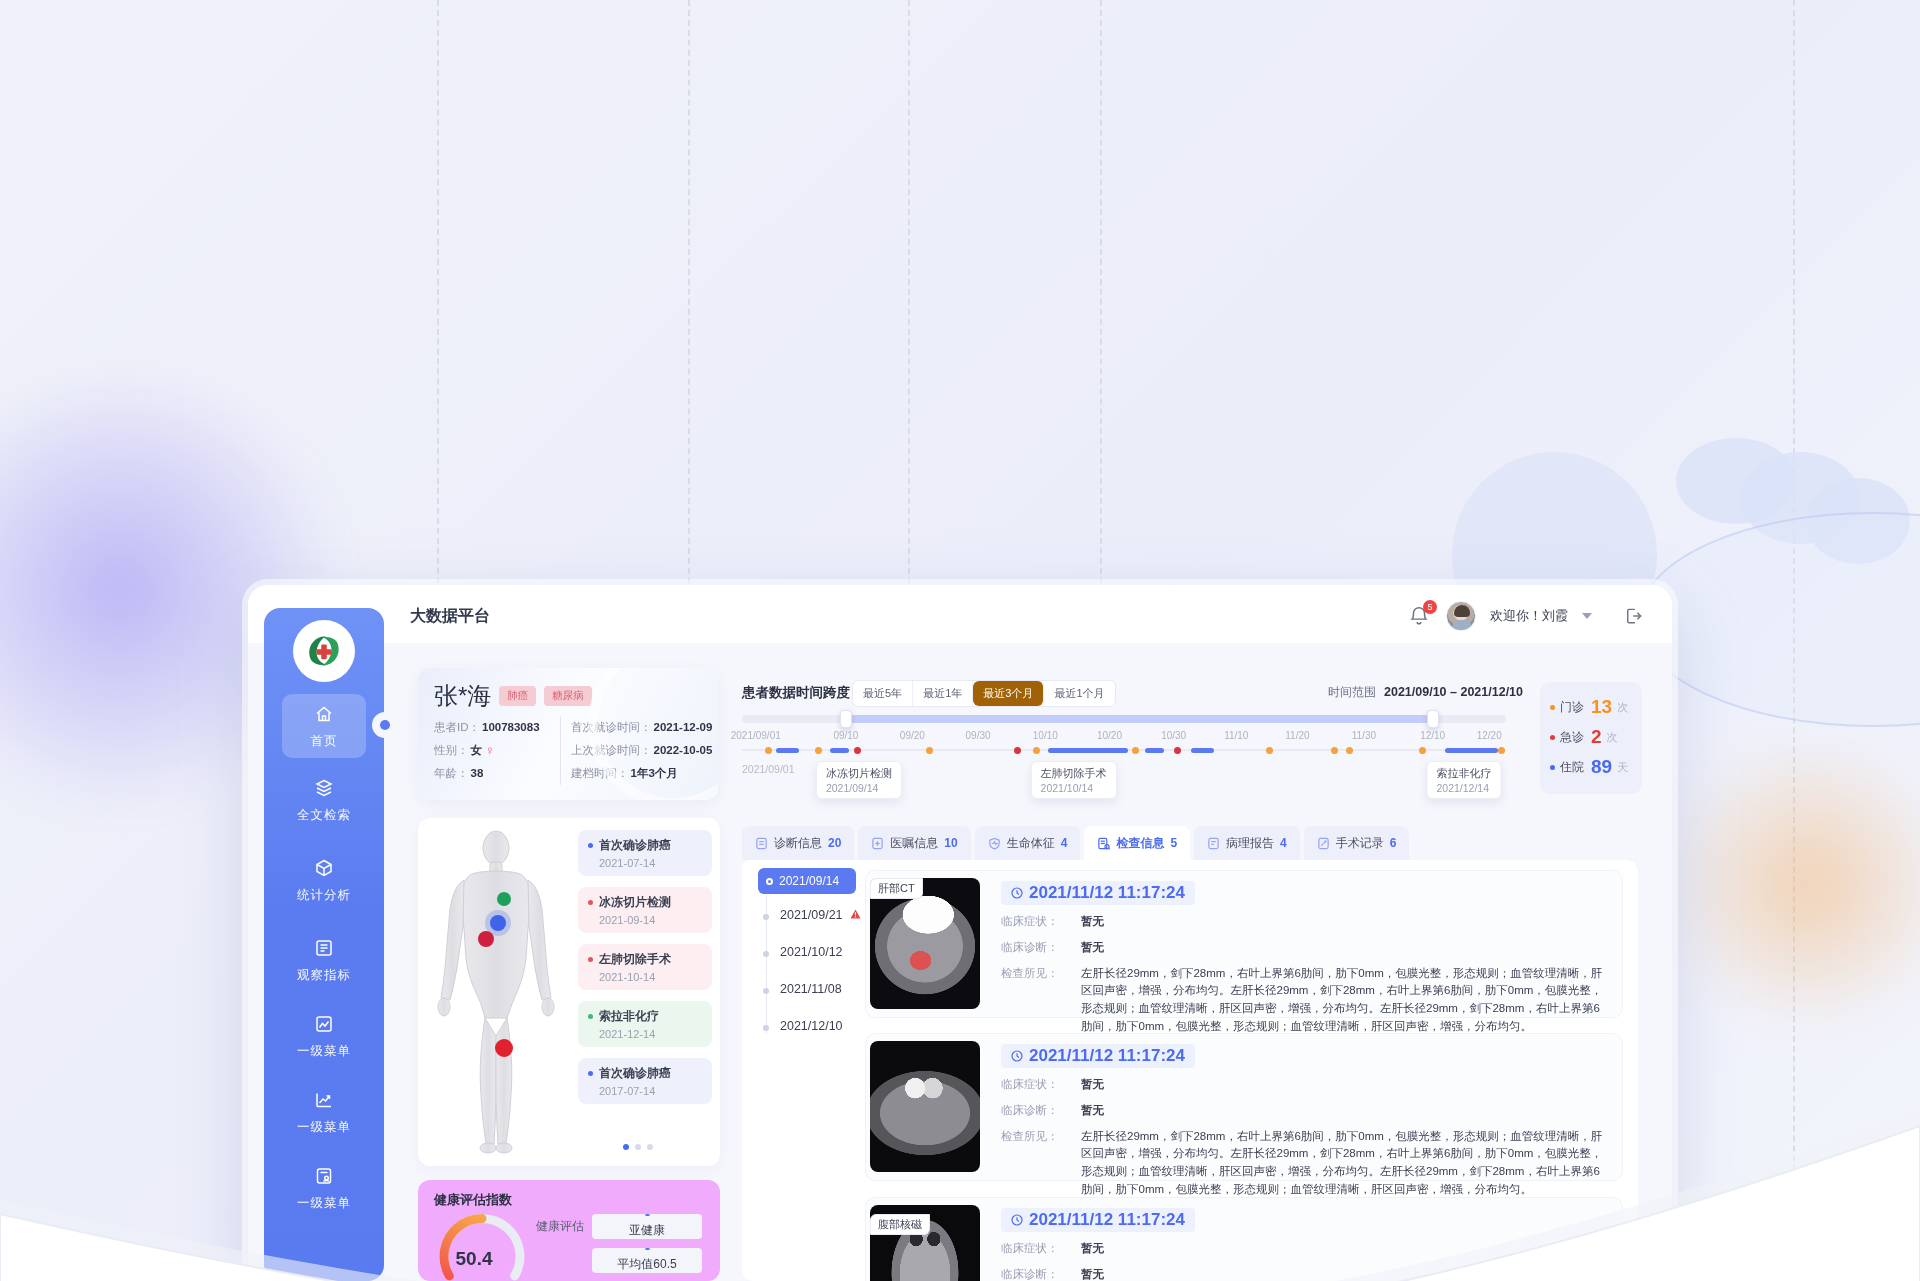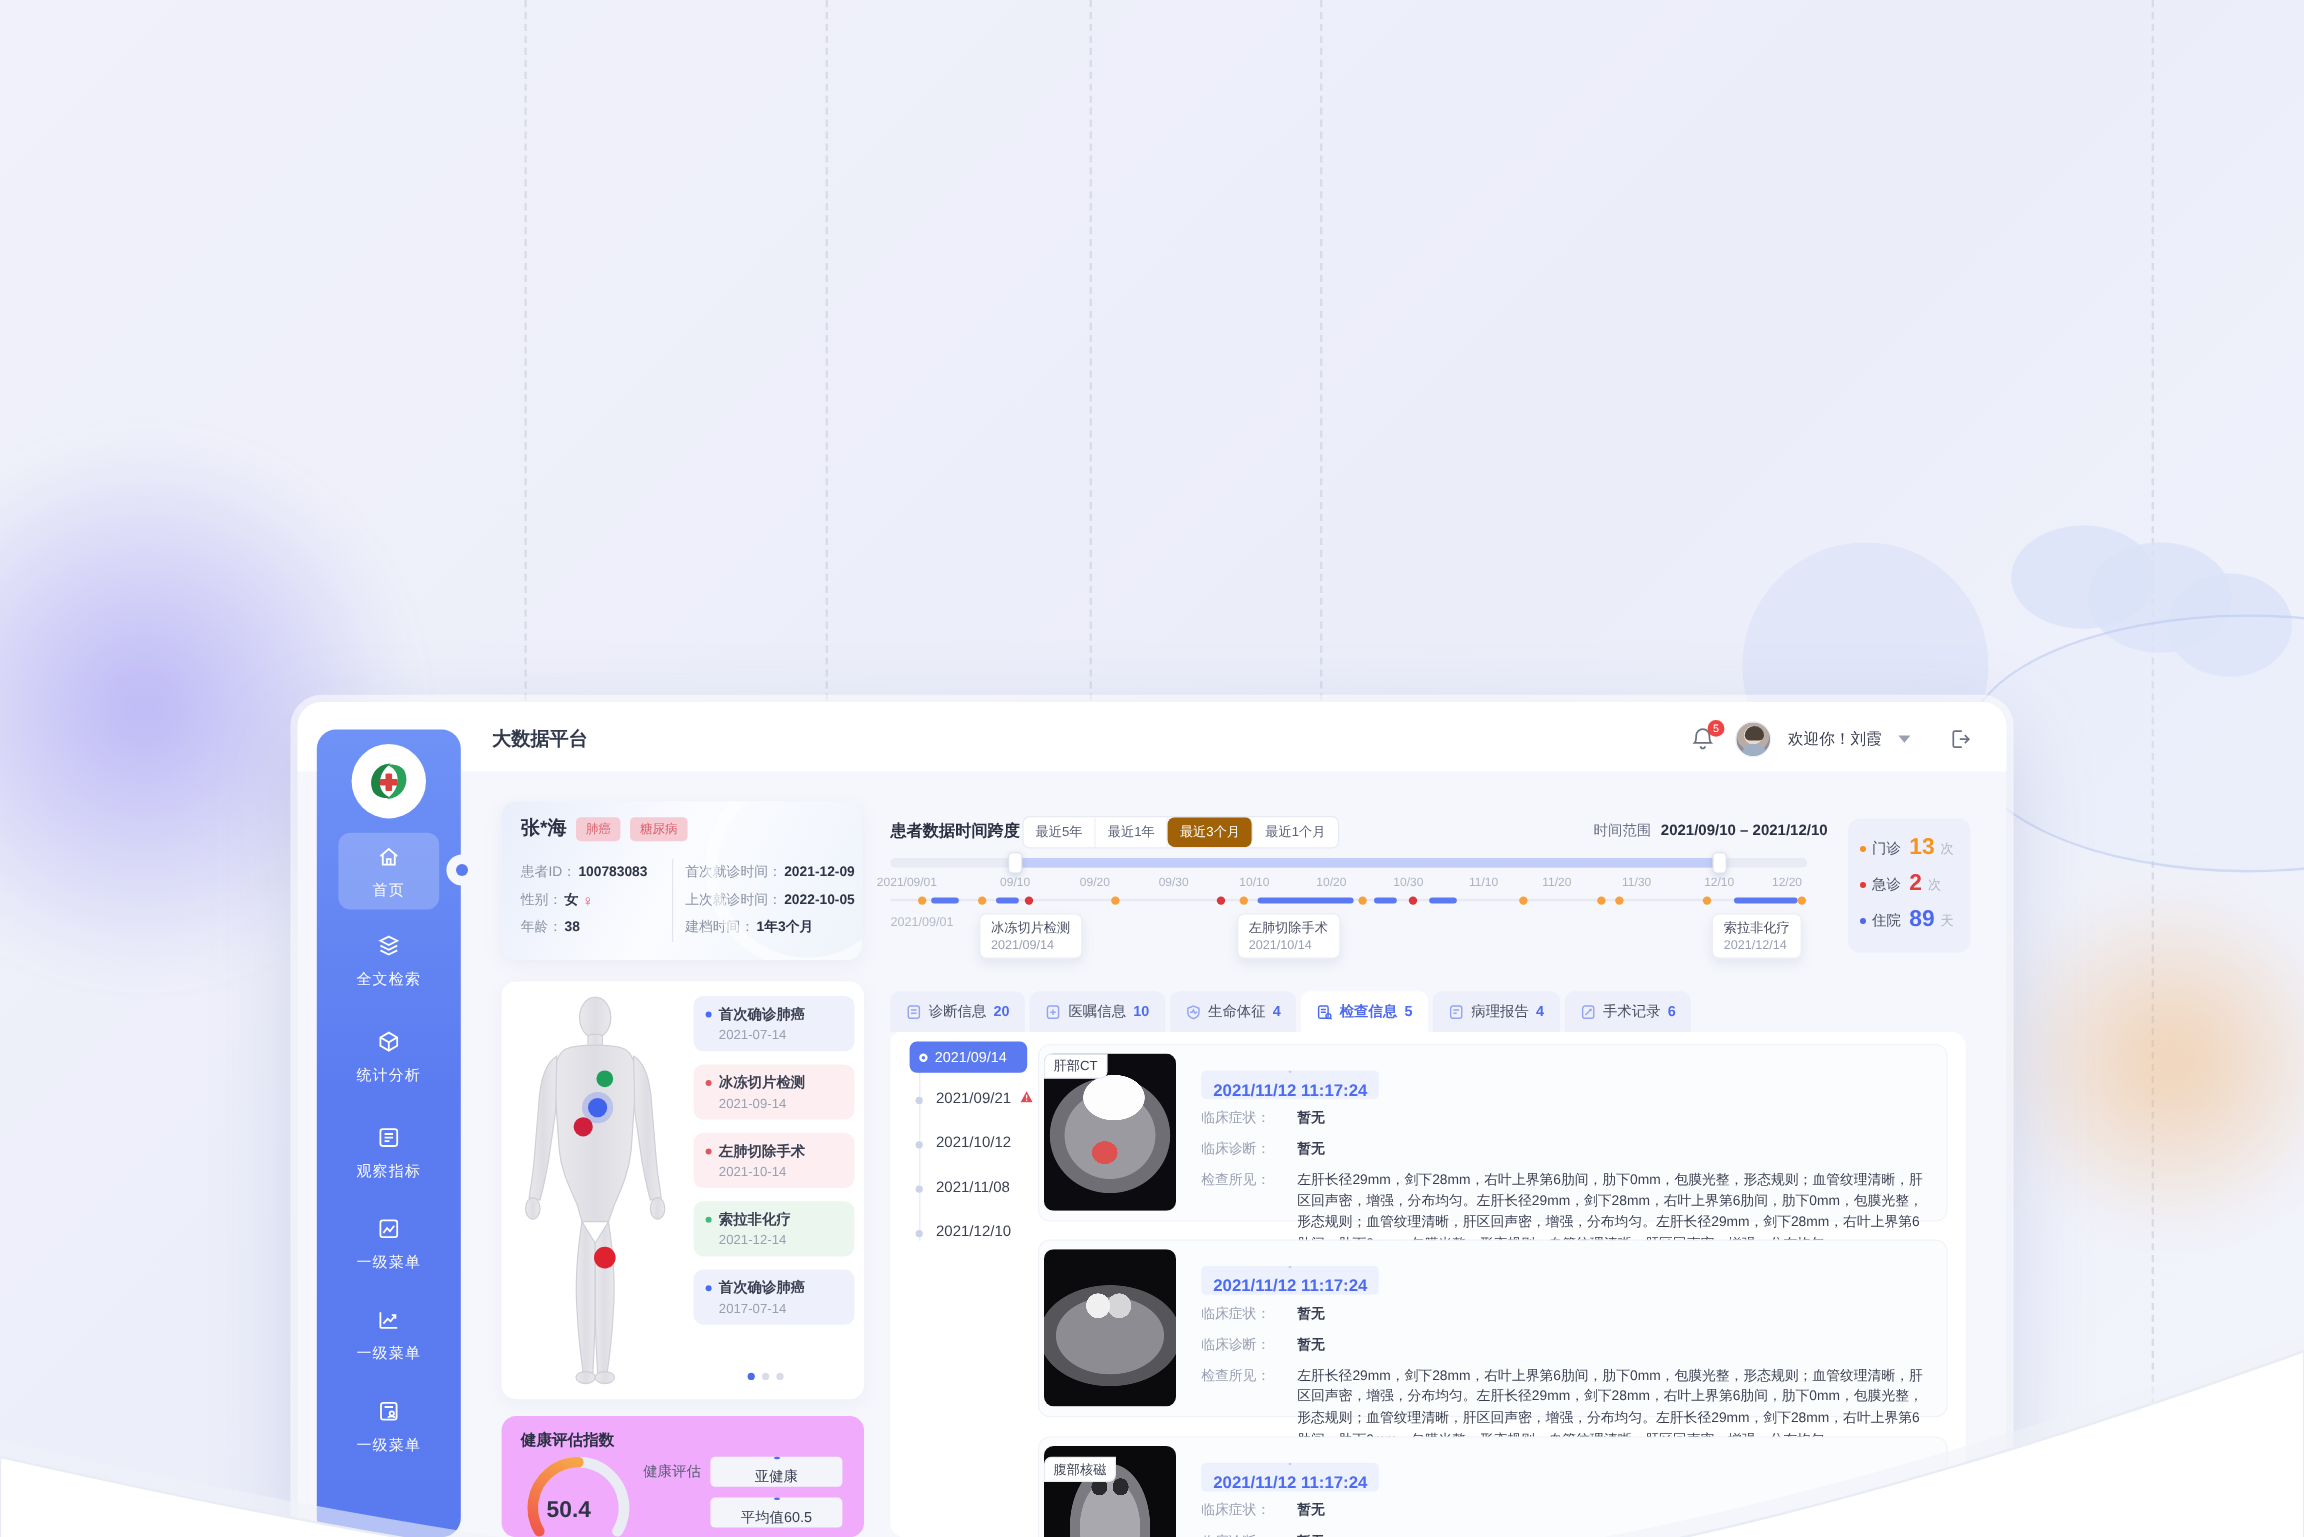--- a/index.html
+++ b/index.html
@@ -44,21 +44,21 @@
   .side-item svg{display:inline-block;}
   .side-active{top:86px;height:64px;padding-top:10px;border-radius:10px;background:rgba(255,255,255,.22);}
   .notch{position:absolute;left:108px;top:104px;width:26px;height:26px;border-radius:50%;background:#f6f7fc;}
   .notch::after{content:"";position:absolute;left:8px;top:8px;width:10px;height:10px;border-radius:50%;background:#5b7cf0;}
   
   .patient-card{position:absolute;left:170px;top:83px;width:300px;height:132px;border-radius:12px;overflow:hidden;
     background:linear-gradient(115deg,#e9eefb 0%,#fbfcff 48%,#eef3fb 100%);box-shadow:0 4px 14px rgba(140,150,200,.10);}
   .patient-card::after{content:"";position:absolute;right:-40px;top:-30px;width:150px;height:150px;border-radius:50%;
     border:10px solid rgba(255,255,255,.55);}
   .p-name-row{position:absolute;left:16px;top:12px;display:flex;align-items:center;gap:8px;}
-  .p-name{font-size:16px;font-weight:700;color:#2b3043;}
+  .p-name{font-size:24px;font-weight:400;color:#2b3043;}
   .p-tag{font-size:10.5px;color:#d95f6d;background:#f6ccd4;border-radius:4px;padding:3px 8px;}
   .p-grid{position:absolute;left:16px;top:48px;width:270px;font-size:11.5px;line-height:23px;display:flex;}
   .p-col1{width:126px;}
   .p-col2{width:144px;border-left:1px solid #e2e6f1;padding-left:10px;}
   .p-row{display:flex;white-space:nowrap;}
   .p-lbl{color:#8d93a6;}
   .p-val{color:#2f3447;font-weight:700;margin-left:2px;}
   .female{color:#e85a74;font-size:13px;margin-left:3px;font-weight:700;}
   
   .ts-title{position:absolute;left:494px;top:99px;font-size:13.5px;font-weight:700;color:#2b3043;}
@@ -143,21 +143,21 @@
     radial-gradient(16% 12% at 46% 63%,#dd5150 0 60%,rgba(0,0,0,0) 61%),
     radial-gradient(62% 50% at 50% 52%,#9a9aa0 0 55%,#6e6e74 56% 73%,rgba(0,0,0,0) 74%),#0c0c10;}
   .thumb2{background:radial-gradient(15% 13% at 41% 36%,#f0f0f0 0 60%,rgba(0,0,0,0) 61%),
     radial-gradient(15% 13% at 57% 36%,#d6d6d8 0 60%,rgba(0,0,0,0) 61%),
     radial-gradient(70% 42% at 50% 55%,#8c8c92 0 58%,#55555a 59% 76%,rgba(0,0,0,0) 77%),#0b0b0e;}
   .thumb3{background:radial-gradient(10% 9% at 42% 26%,#2a2a2e 0 60%,rgba(0,0,0,0) 61%),
     radial-gradient(10% 9% at 58% 26%,#2a2a2e 0 60%,rgba(0,0,0,0) 61%),
     radial-gradient(42% 56% at 50% 52%,#a8a8ae 0 54%,#7a7a80 55% 72%,rgba(0,0,0,0) 73%),#0a0a0d;}
   .rbody{position:absolute;left:135px;top:10px;right:14px;}
   .time-chip{display:inline-flex;align-items:center;gap:6px;background:#edf1fe;border-radius:4px;height:24px;
-    padding:0 10px;font-size:14px;color:#4d6bf0;font-weight:700;flex-direction:column;}
+    padding:0 10px;font-size:17px;color:#4d6bf0;font-weight:700;}
   .rrow{display:flex;margin-top:8px;font-size:11.5px;line-height:1.55;gap:16px;}
   .rlbl{width:64px;flex:0 0 64px;color:#9aa0b4;}
   .rval{color:#3a3f51;font-weight:700;}
   .rfind{color:#3a3f51;font-weight:400;}
   
   .curve{position:absolute;inset:0;z-index:40;pointer-events:none;}
 </style>
 </head>
 <body>
 

